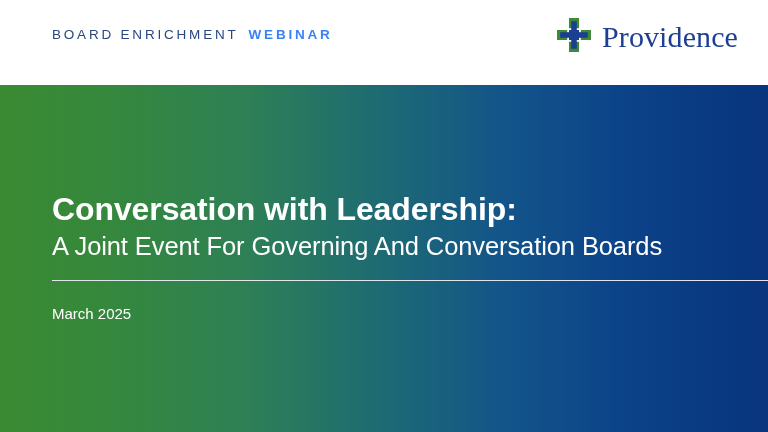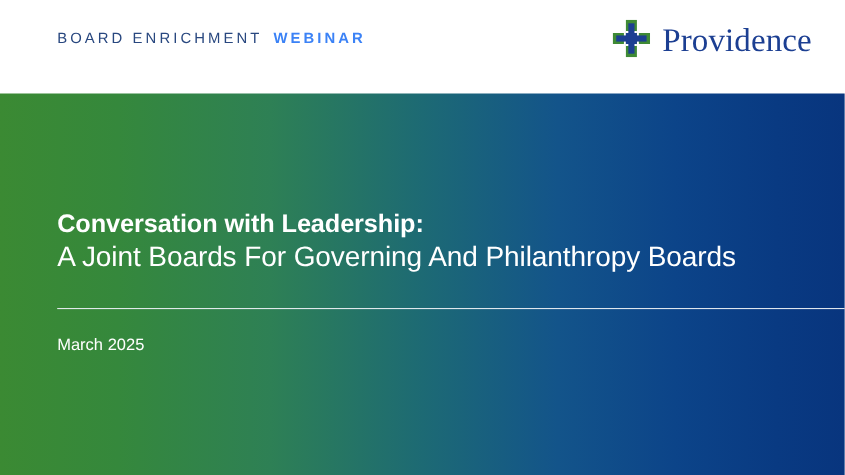--- a/index.html
+++ b/index.html
@@ -108,21 +108,21 @@
 
   .title-block {
     position: absolute;
     left: 0;
     top: 88px;
     width: 716px;
   }
 
   .title-line-1 {
     font-family: "Liberation Sans", sans-serif;
-    font-size: 23px;
+    font-size: 32px;
     font-weight: 700;
     color: #ffffff;
     line-height: 1.32;
     white-space: nowrap;
     letter-spacing: -0.1px;
   }
   .title-line-2 {
     font-family: "Liberation Sans", sans-serif;
     font-size: 25.5px;
     font-weight: 400;
@@ -185,21 +185,21 @@
     </div>
 
   </div>
 
   <div class="gradient-band"></div>
 
   <div class="content">
 
     <div class="title-block">
       <div class="title-line-1">Conversation with Leadership:</div>
-      <div class="title-line-2">A Joint Boards For Governing And Philanthropy Boards</div>
+      <div class="title-line-2">A Joint Event For Governing And Conversation Boards</div>
     </div>
 
     <div class="divider"></div>
 
     <div class="date-text">March 2025</div>
 
   </div>
 
 </div>
 

